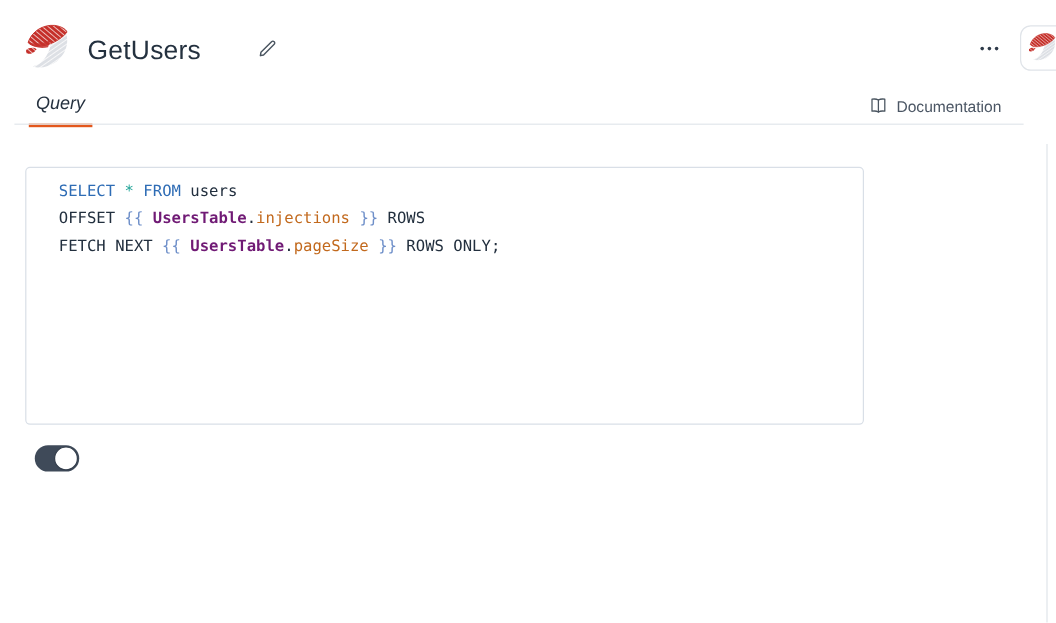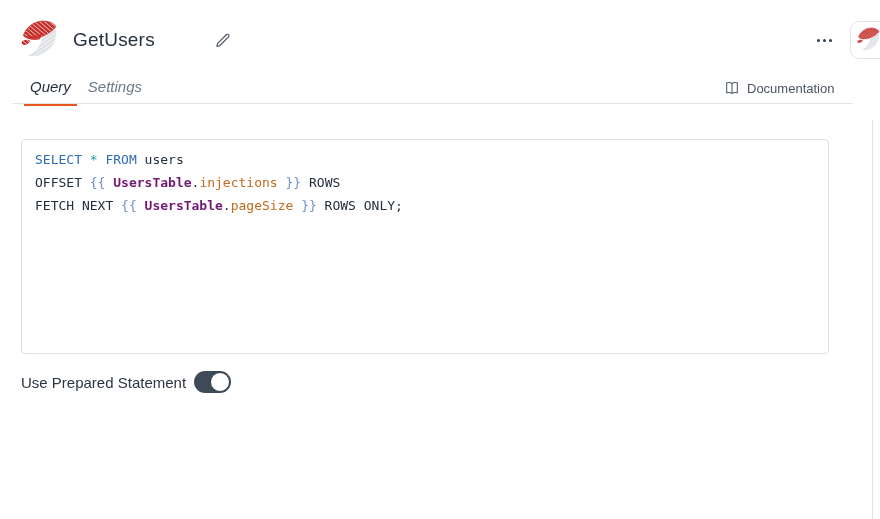--- a/index.html
+++ b/index.html
@@ -3,21 +3,21 @@
 <meta charset="utf-8">
 <style>
   * { margin:0; padding:0; box-sizing:border-box; }
   html,body { width:880px; height:519px; background:#ffffff; overflow:hidden;
               font-family:"Liberation Sans", sans-serif; }
   .app { position:relative; width:880px; height:519px; background:#fff; overflow:hidden; }
 
   
   .header { position:absolute; left:0; top:0; width:880px; height:70px; }
   .logo { position:absolute; left:21px; top:18px; width:38px; height:46px; }
-  .page-title { position:absolute; left:73px; top:29px; font-size:19px; font-weight:500;
+  .page-title { position:absolute; left:73px; top:29px; font-size:22px; font-weight:500;
                 color:#24313f; letter-spacing:.2px; cursor:text; }
   .pencil { position:absolute; left:214px; top:31px; width:18px; height:18px; cursor:pointer; }
   .more-btn { position:absolute; left:811px; top:30px; width:26px; height:20px;
               display:flex; align-items:center; justify-content:center; gap:3px; cursor:pointer; }
   .more-btn i { width:3px; height:3px; border-radius:50%; background:#2f3b4a; display:block; }
   .ds-btn { position:absolute; left:850px; top:21px; width:40px; height:38px;
             border:1px solid #e0e4e9; border-radius:9px; background:#fff;
             display:flex; align-items:center; justify-content:flex-start; padding-left:6px; cursor:pointer; }
   .ds-btn svg { width:24px; height:28px; }
 
@@ -28,23 +28,23 @@
   .tab.inactive { color:#6e7a8a; }
   .tab.active::after { content:""; position:absolute; left:0; right:0; bottom:0;
                        height:3px; background:#e3571c; }
   .tabs-divider { position:absolute; left:12px; top:103px; width:841px; height:1px; background:#e2e6eb; }
 
   .doc-link { position:absolute; left:724px; top:80px; display:flex; align-items:center;
               gap:7px; color:#4b5664; font-size:13px; cursor:pointer; }
   .doc-link svg { width:16px; height:16px; }
 
   
-  .editor { position:absolute; left:21px; top:139px; width:808px; height:215px;
+  .editor { position:absolute; left:21px; top:139px; width:699px; height:215px;
             border:1px solid #d9dfe7; border-radius:4px; background:#fff;
-            padding:8px 13px; cursor:text; }
+            padding:8px 27px; cursor:text; }
   .code-line { font-family:"DejaVu Sans Mono","Liberation Mono",monospace;
                font-size:13px; line-height:23px; white-space:pre; }
   .tk-kw { color:#2e6cb5; }
   .tk-op { color:#26a69a; }
   .tk-pl { color:#222f3e; }
   .tk-br { color:#6e8fc9; }
   .tk-en { color:#701a75; font-weight:bold; }
   .tk-pr { color:#c2691d; }
 
   
@@ -101,42 +101,40 @@
       <svg viewBox="0 0 48 56">
         <path d="M27 24 C36 21 42 14 41 8 C47 17 45 33 33 42 C25 48 14 50 8 47 C18 45 24 36 27 24 Z" fill="url(#hg)"></path>
         <path d="M3 22 C7 10 19 3 31 4 C38 5 43 8 44 11 C38 19 25 26 13 26 C8 26 5 24 3 22 Z" fill="url(#hr)" stroke="#c5302a" stroke-width="1"></path>
         <path d="M1 30 C4 27 9 27 12 29 C9 34 3 35 1 33 Z" fill="url(#hr)"></path>
       </svg>
     </div>
   </div>
 
   <div class="tabs">
     <div class="tab active">Query</div>
-    <div class="tab inactive">Settings</div>
   </div>
   <div class="tabs-divider"></div>
 
   <div class="doc-link">
     <svg viewBox="0 0 24 24">
       <path class="stroke" d="M12 5 C10 3.8 7.2 3.5 4 4 V19 C7.2 18.5 10 18.8 12 20 C14 18.8 16.8 18.5 20 19 V4 C16.8 3.5 14 3.8 12 5 Z"></path>
       <path class="stroke" d="M12 5 V20"></path>
     </svg>
     <span>Documentation</span>
   </div>
 
   <div class="editor">
     <div class="code-lines">
         <div class="code-line"><span class="tk-kw">SELECT</span><span class="tk-pl"> </span><span class="tk-op">*</span><span class="tk-pl"> </span><span class="tk-kw">FROM</span><span class="tk-pl"> users</span></div>
         <div class="code-line"><span class="tk-pl">OFFSET </span><span class="tk-br">{{</span><span class="tk-pl"> </span><span class="tk-en">UsersTable</span><span class="tk-pl">.</span><span class="tk-pr">injections</span><span class="tk-pl"> </span><span class="tk-br">}}</span><span class="tk-pl"> ROWS</span></div>
         <div class="code-line"><span class="tk-pl">FETCH NEXT </span><span class="tk-br">{{</span><span class="tk-pl"> </span><span class="tk-en">UsersTable</span><span class="tk-pl">.</span><span class="tk-pr">pageSize</span><span class="tk-pl"> </span><span class="tk-br">}}</span><span class="tk-pl"> ROWS ONLY;</span></div>
       </div>
   </div>
 
   <div class="prep-row">
-    <span class="prep-label">Use Prepared Statement</span>
     <span class="switch">
       <span class="knob"></span>
     </span>
   </div>
 
   <div class="v-divider"></div>
 
 </div>
 
 </body></html>

